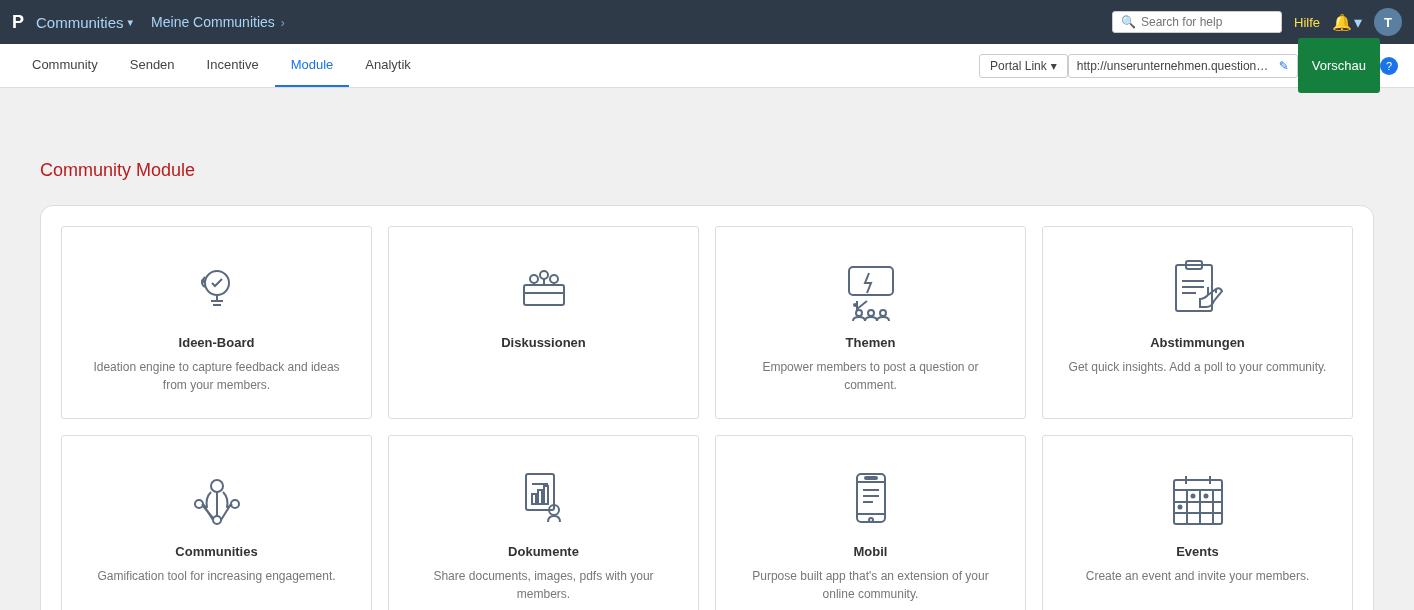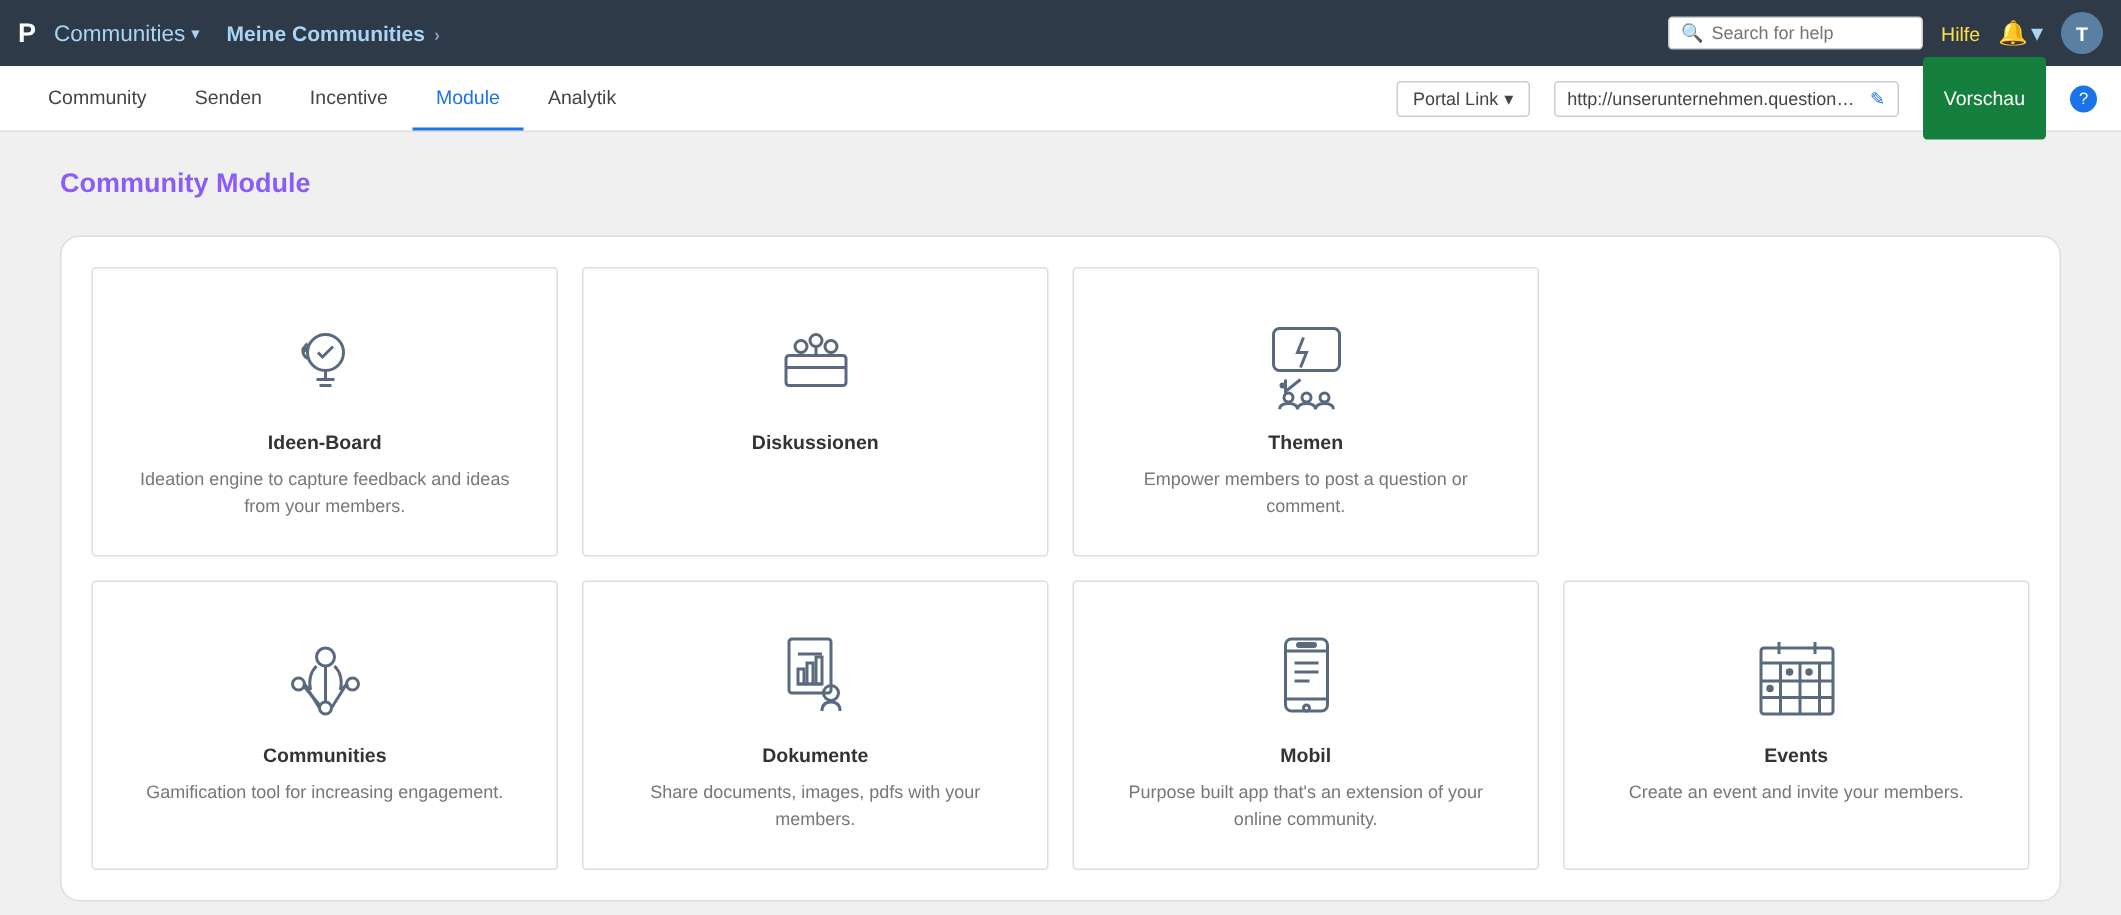--- a/index.html
+++ b/index.html
@@ -37,21 +37,20 @@
       font-size: 11px;
       color: #a8d4f5;
     }
     .top-bar-breadcrumb {
       color: #a8d4f5;
       font-size: 14px;
       margin-left: 10px;
       display: flex;
       align-items: flex-end;
       gap: 6px;
-      font-weight: bold;
     }
     .top-bar-breadcrumb .arrow {
       color: #7ca0c0;
       font-size: 12px;
     }
     .top-bar-right {
       display: flex;
       align-items: center;
       gap: 12px;
     }
@@ -132,21 +131,21 @@
       text-decoration: none;
     }
     .sub-nav-item.active {
       color: #1a73e8;
       border-bottom: 2px solid #1a73e8;
       font-weight: 500;
     }
     .sub-nav-right {
       display: flex;
       align-items: center;
-      gap: 16px;
+      gap: 0;
     }
     .portal-link-btn {
       border: 1px solid #ccc;
       background: #fff;
       border-radius: 3px;
       padding: 4px 10px;
       font-size: 12px;
       color: #444;
       cursor: pointer;
       display: flex;
@@ -202,23 +201,24 @@
     }
 
     
     .main-content {
       padding: 24px 40px;
       background: #f0f0f0;
       min-height: calc(100vh - 86px);
     }
     .page-title {
       font-size: 18px;
-      color: #8b5cf6;
-      font-weight: 700;
+      color: #b91c1c;
+      font-weight: 400;
       margin-bottom: 24px;
+      margin-top: 48px;
     }
 
     
     .module-grid {
       background: #fff;
       border: 1px solid #ddd;
       border-radius: 13px;
       padding: 20px;
     }
     .module-row {
@@ -376,20 +376,40 @@
             <circle cx="44" cy="56" r="3"></circle>
             <path d="M14 64 Q14 60 20 60 Q26 60 26 64"></path>
             <path d="M26 64 Q26 60 32 60 Q38 60 38 64"></path>
             <path d="M38 64 Q38 60 44 60 Q50 60 50 64"></path>
           </svg>
         </div>
         <div class="module-name">Themen</div>
         <div class="module-desc">Empower members to post a question or comment.</div>
       </div>
 
+      <div class="module-card">
+        <div class="module-icon">
+          <svg viewBox="0 0 64 64" fill="none" stroke="#5a6a7e" stroke-width="2">
+
+            <rect x="10" y="8" width="36" height="46" rx="2"></rect>
+            <rect x="20" y="4" width="16" height="8" rx="2"></rect>
+
+            <line x1="16" y1="24" x2="38" y2="24"></line>
+            <line x1="16" y1="30" x2="38" y2="30"></line>
+            <line x1="16" y1="36" x2="30" y2="36"></line>
+
+            <path d="M42 38 L50 32 Q54 30 56 34 L48 44 Q46 50 40 50 L34 50 L34 42 Q38 42 42 38Z" fill="none"></path>
+            <line x1="42" y1="38" x2="42" y2="30"></line>
+            <line x1="46" y1="36" x2="46" y2="28"></line>
+            <line x1="50" y1="36" x2="50" y2="32"></line>
+          </svg>
+        </div>
+        <div class="module-name">Abstimmungen</div>
+        <div class="module-desc">Get quick insights. Add a poll to your community.</div>
+      </div>
     </div>
 
     <div class="module-row">
 
       <div class="module-card">
         <div class="module-icon">
           <svg viewBox="0 0 64 64" fill="none" stroke="#5a6a7e" stroke-width="2">
 
             <circle cx="32" cy="20" r="6"></circle>
             <path d="M26 26 Q20 32 22 42"></path>

